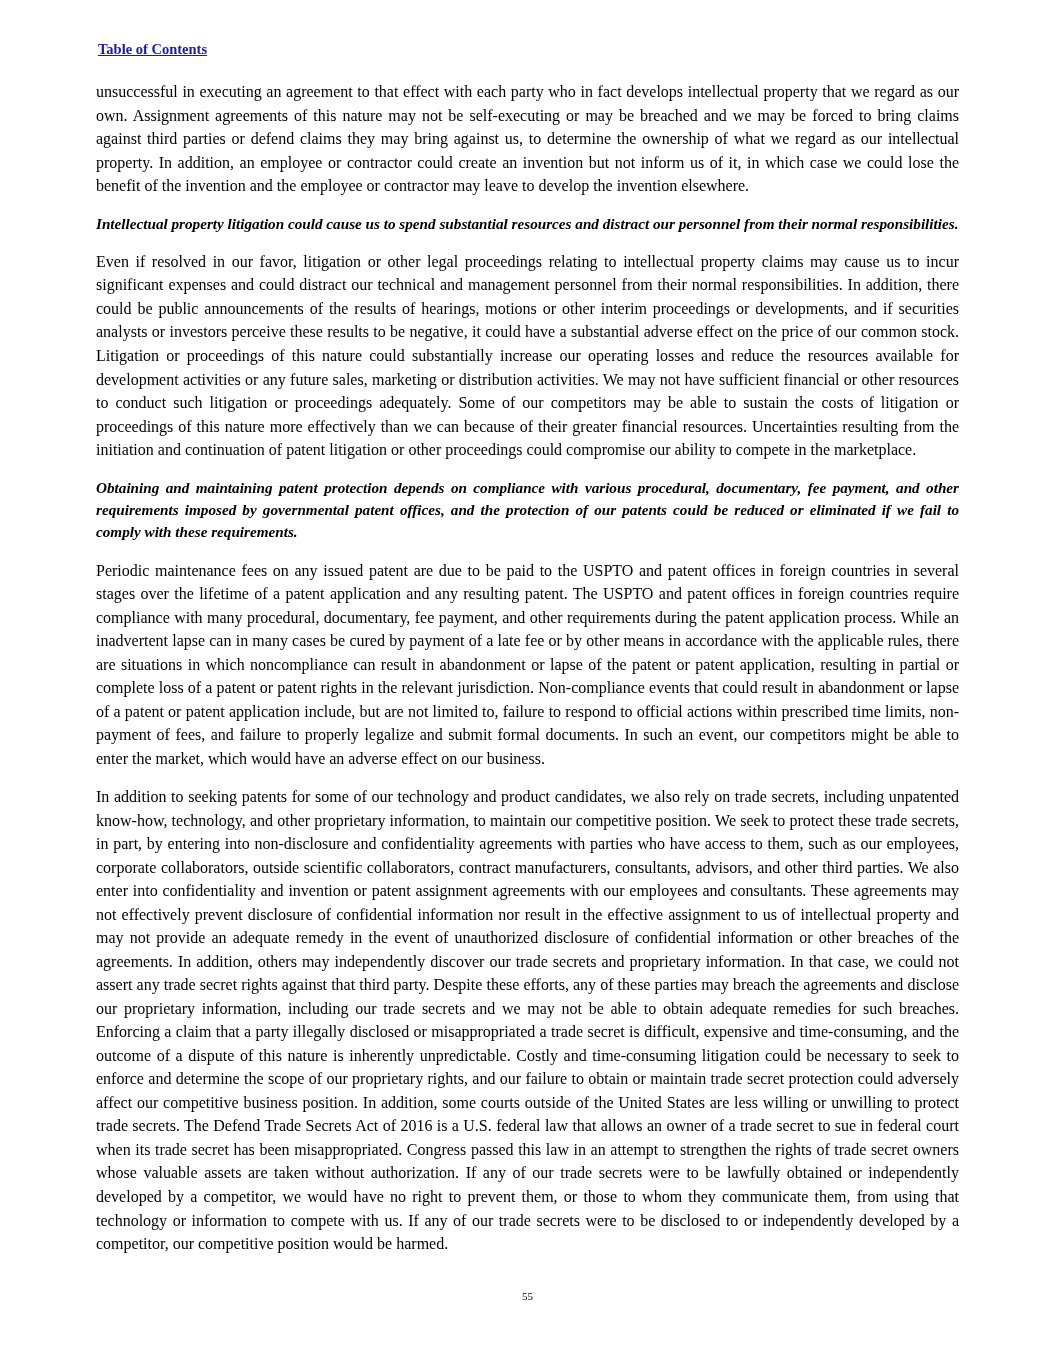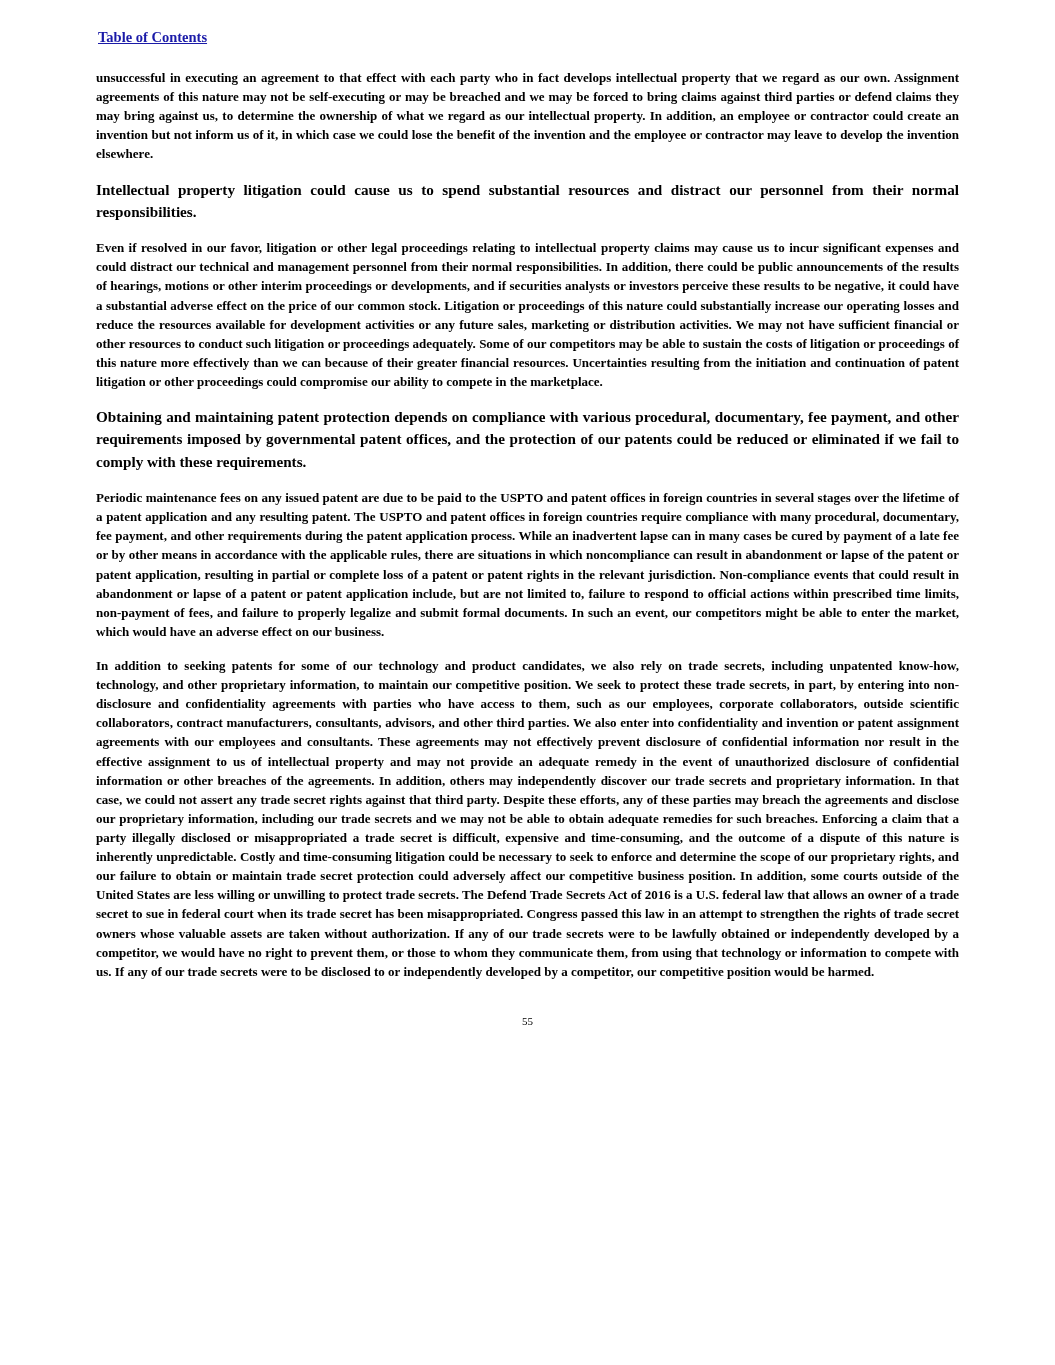--- a/index.html
+++ b/index.html
@@ -11,46 +11,46 @@
     width: 1055px;
     min-height: 1365px;
     font-family: "Liberation Serif", "DejaVu Serif", serif;
     color: #000000;
   }
   .page {
     position: relative;
     width: 1055px;
     min-height: 1365px;
     box-sizing: border-box;
-    padding: 28px 96px 20px 96px;
+    padding: 40px 96px 20px 96px;
   }
   .toc-link {
     display: inline-block;
     color: #1a1aa8;
     font-weight: bold;
     font-size: 14.5px;
     text-decoration: underline;
     font-family: "Liberation Serif", "DejaVu Serif", serif;
     margin-left: 2px;
     margin-bottom: 22px;
     cursor: pointer;
   }
   .body-text {
-    font-size: 13px;
+    font-size: 16px;
     line-height: 1.47;
     text-align: justify;
     text-justify: inter-word;
     margin: 0 0 15px 0;
-    font-weight: bold;
   }
   .heading {
     font-size: 15.2px;
     line-height: 1.47;
     text-align: justify;
     font-weight: bold;
+    font-style: italic;
     margin: 0 0 15px 0;
   }
   .page-number {
     margin-top: 34px;
     text-align: center;
     font-size: 11px;
   }
 </style>
 </head>
 <body>

